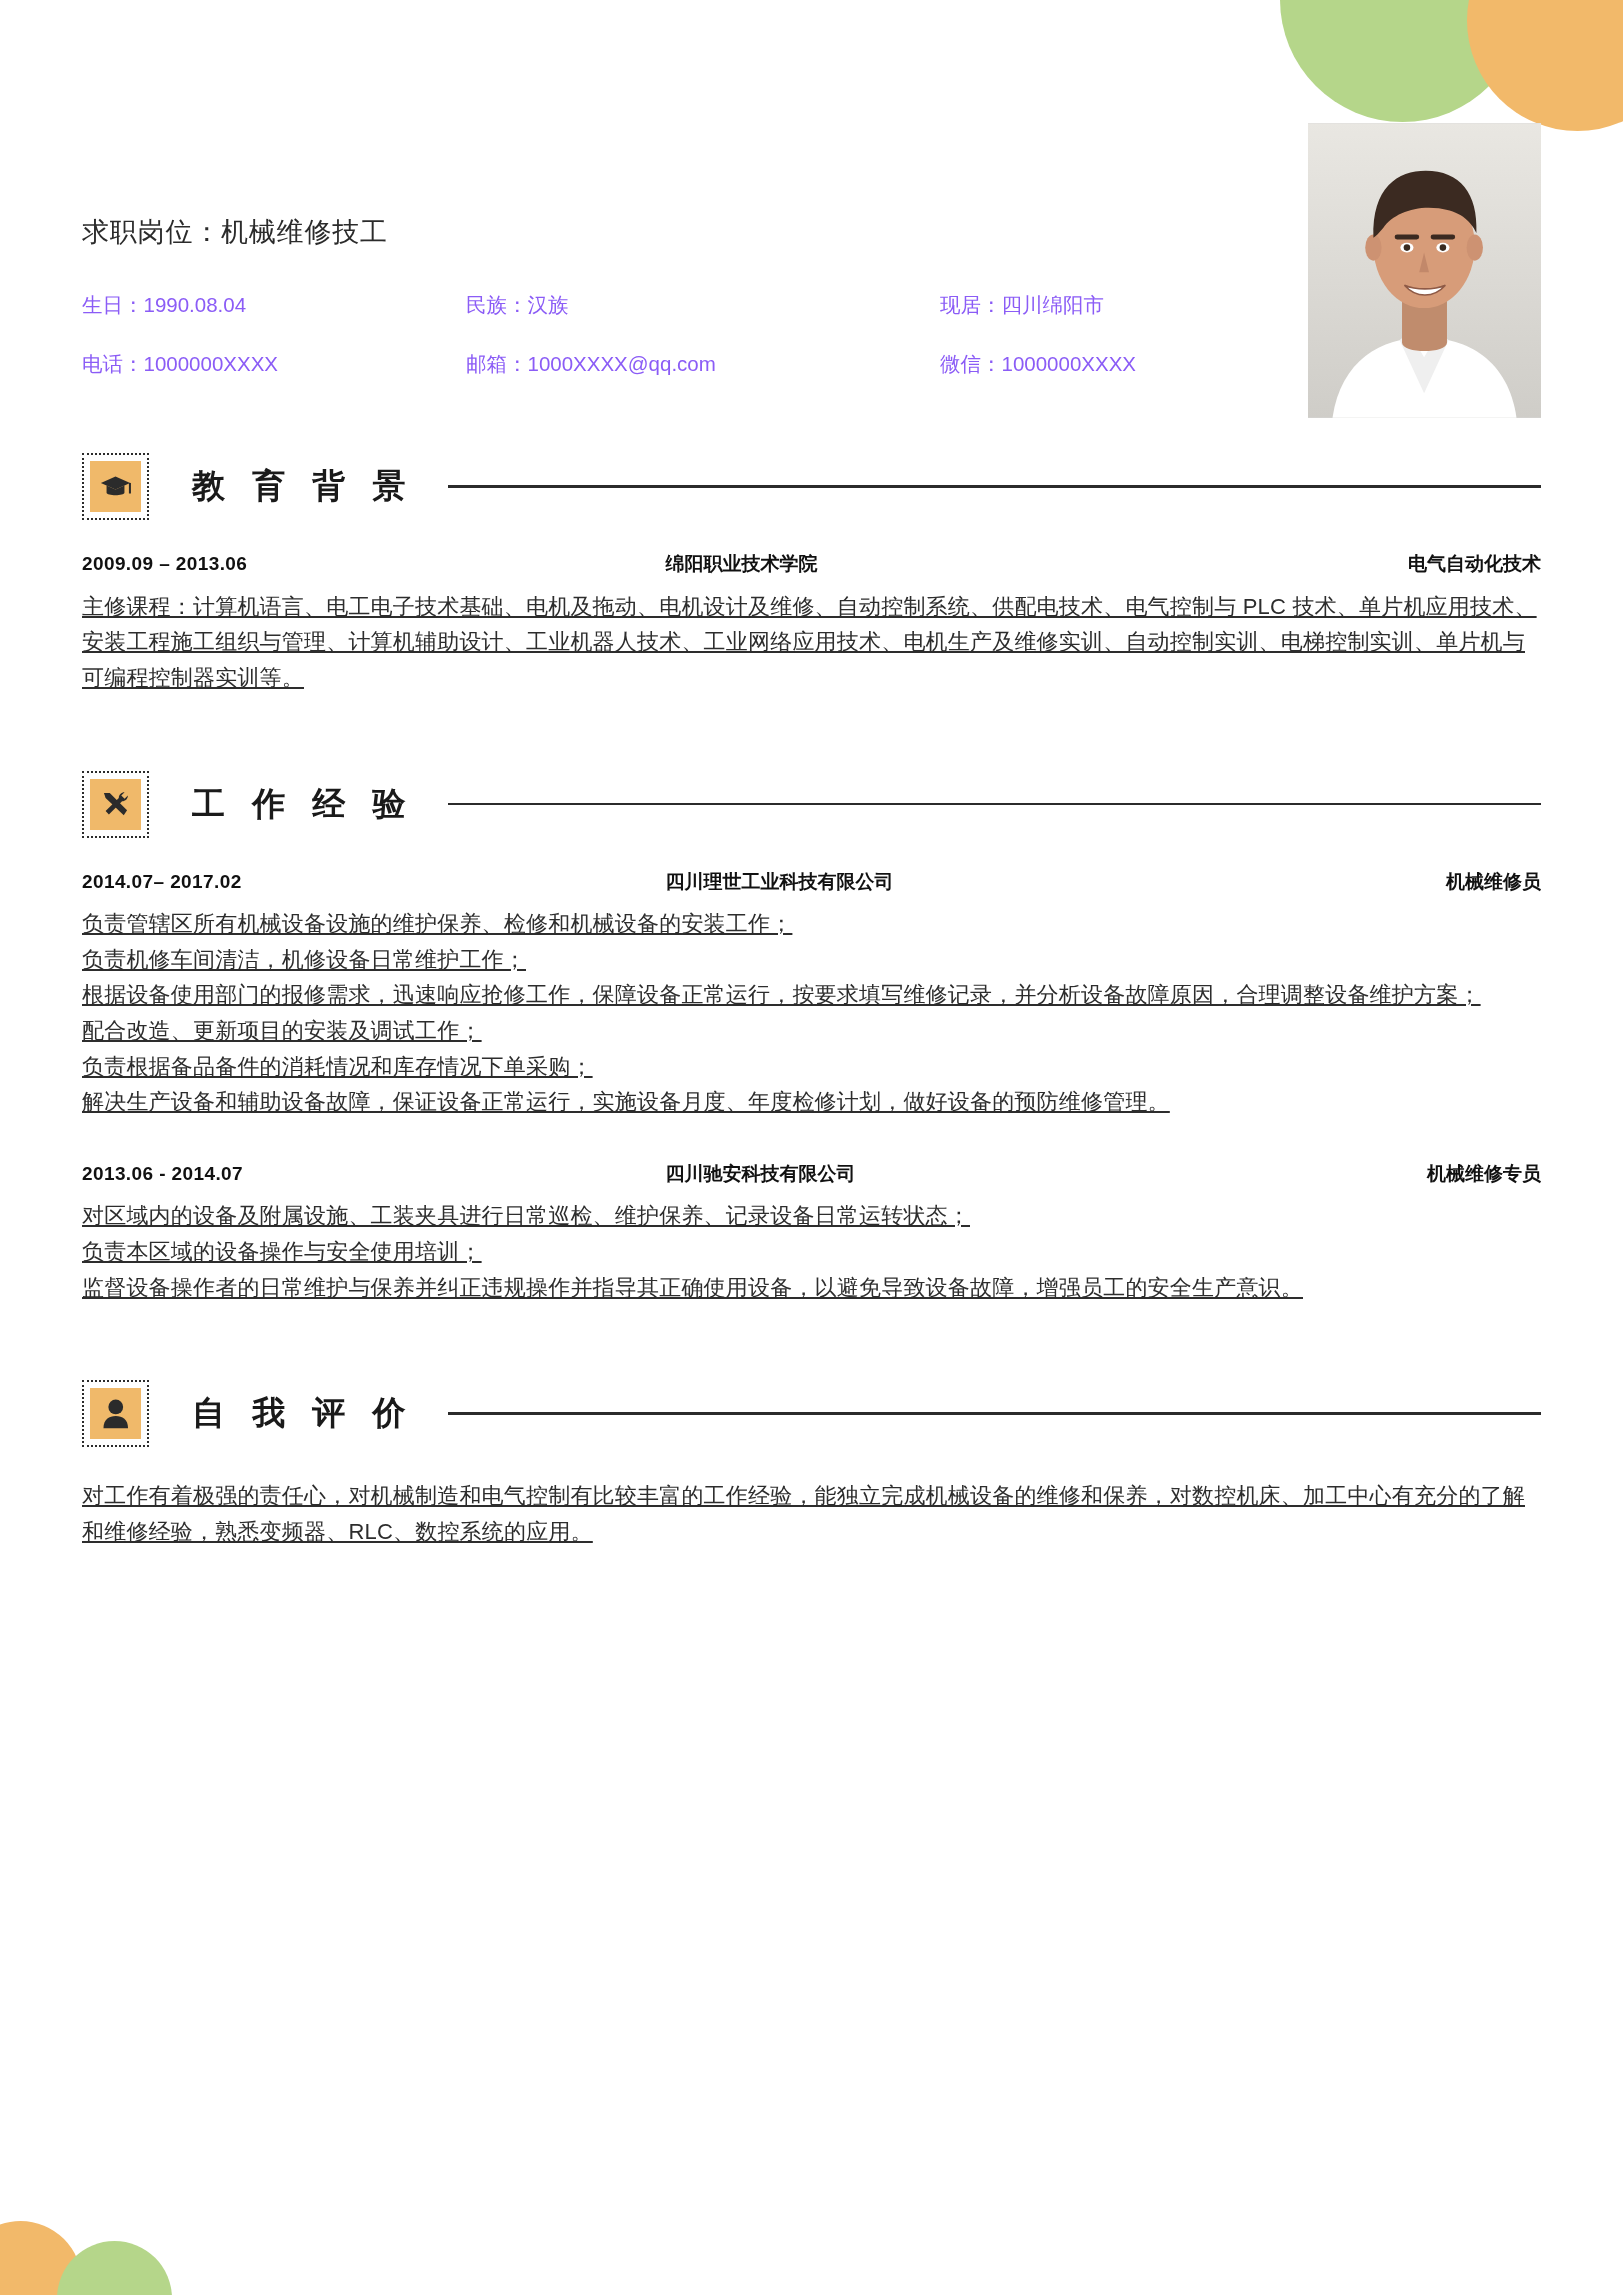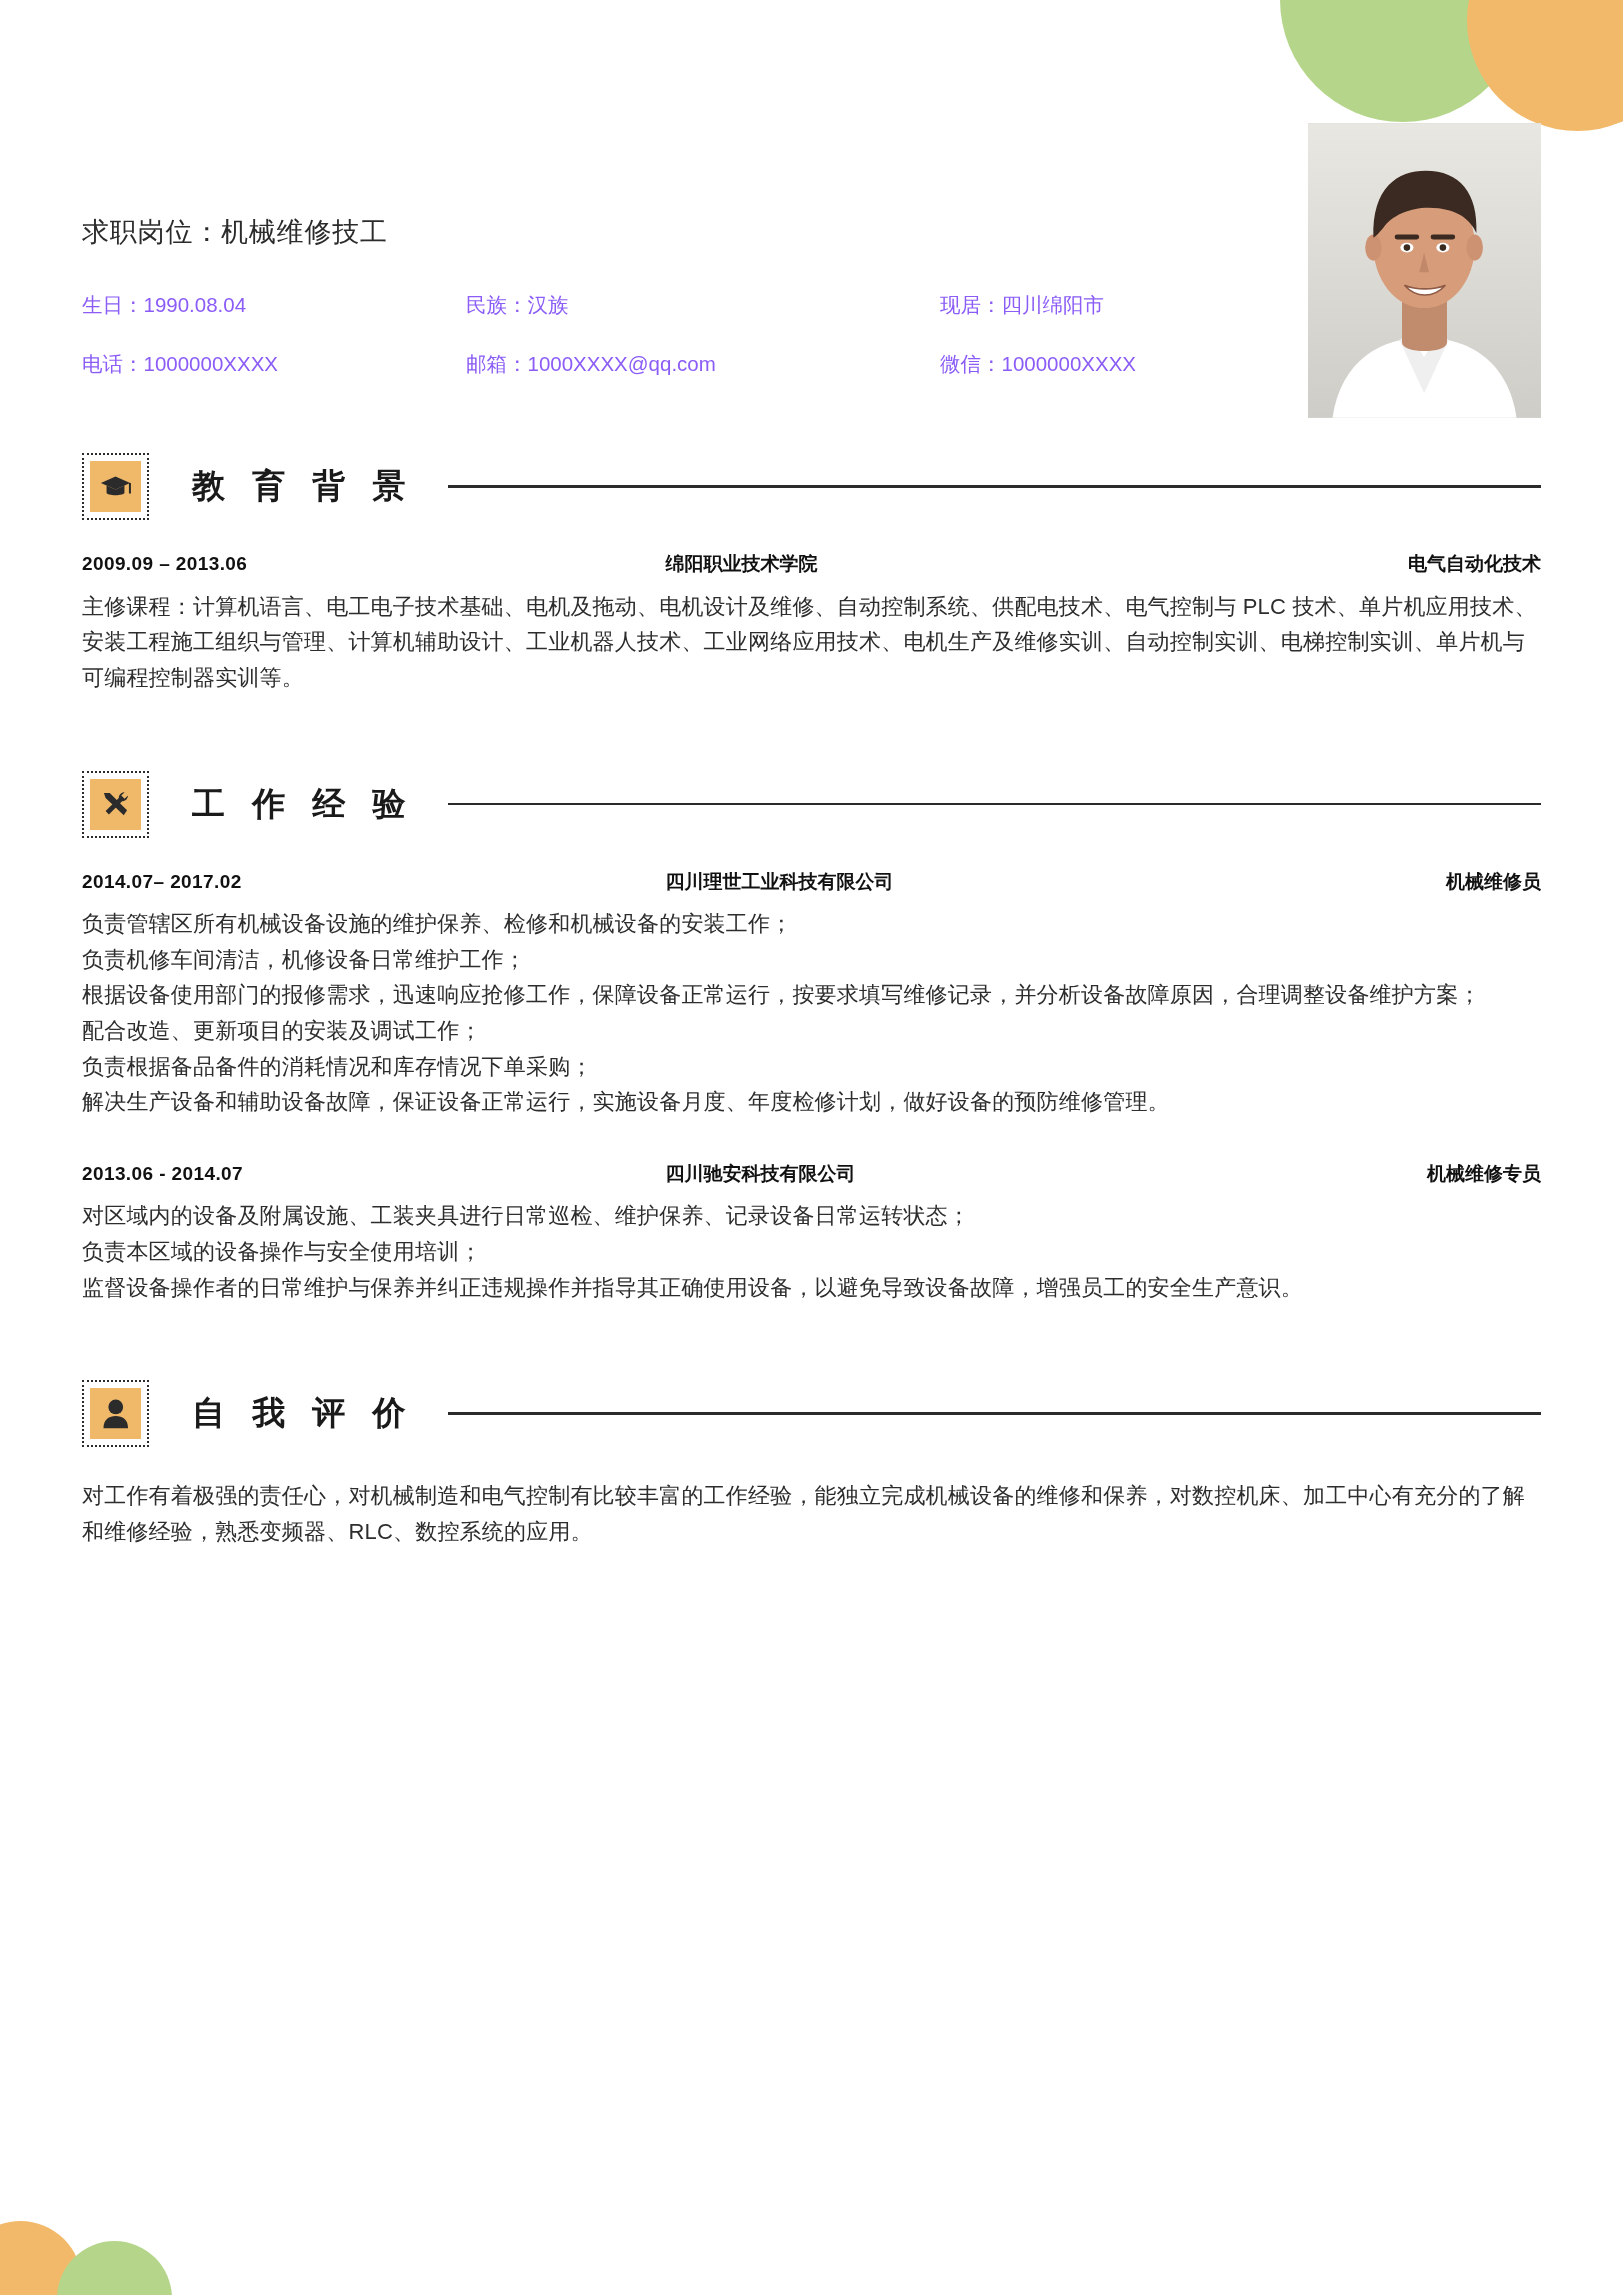--- a/index.html
+++ b/index.html
@@ -154,20 +154,21 @@
   .entry-role {
     width: 22%;
     text-align: right;
     white-space: nowrap;
   }
   .body-text {
     font-size: 22px;
     line-height: 1.62;
     color: #2d2d2d;
     letter-spacing: 0.2px;
+    text-decoration: underline;
   }
   .body-text p {
     margin: 0;
   }
   .entry-block + .entry-block {
     margin-top: 41px;
   }
   .self-eval {
     margin-top: 4.9px;
   }

